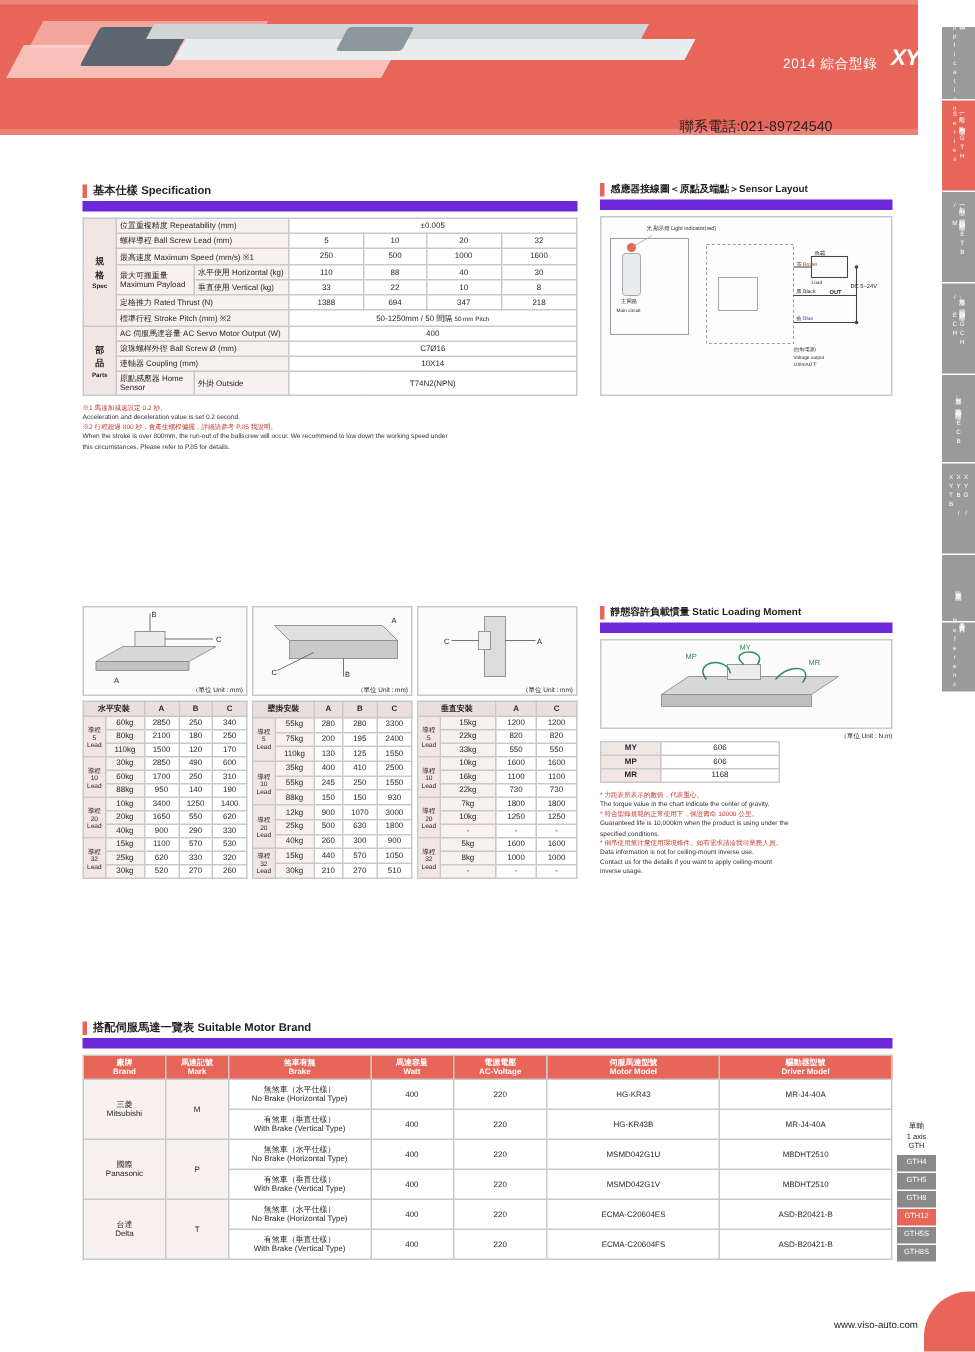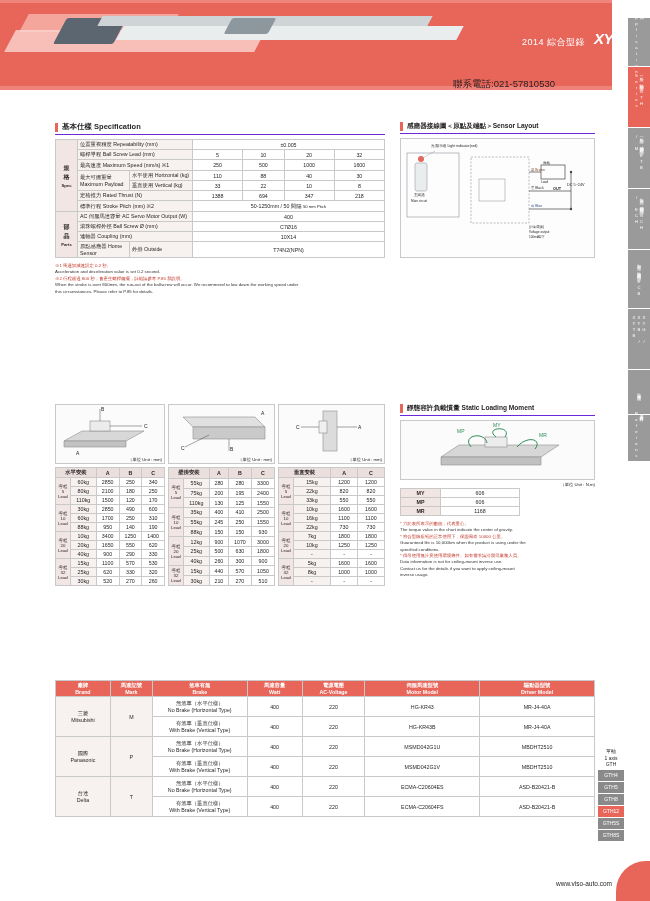--- a/index.html
+++ b/index.html
@@ -24,21 +24,21 @@
   .tab {
     width:22px; margin-bottom:1px; color:#ffffff; font-size:5px;
     display:flex; align-items:center; justify-content:center;
     writing-mode:vertical-rl; text-orientation:upright;
     letter-spacing:1px; padding:6px 0;
   }
   
   .sec-head { display:flex; align-items:center; gap:4px; }
   .sec-bar { width:3px; height:9px; background:#e8655a; }
   .sec-title { font-size:7.5px; font-weight:bold; color:#231f20; }
-  .sec-wrap { border-bottom:1px solid #6d28d9; padding-bottom:2px; margin-bottom:4px; }
+  .sec-wrap { border-bottom:7px solid #6d28d9; padding-bottom:2px; margin-bottom:4px; }
 
   table { border-collapse:collapse; }
   td, th { border:1px solid #c9c9c9; padding:1px 2px; font-size:5.3px; text-align:center; vertical-align:middle; color:#231f20;}
   .lbl { background:#f2e6e4; }
   .lbl2 { background:#f7f1ef; }
   .hdrow td { background:#eadfdd; font-weight:bold; }
   .pinkhdr td { background:#e8655a; color:#ffffff; font-weight:bold; }
   .tiny { font-size:4.2px; }
   .note { font-size:4.4px; color:#333; line-height:1.45; }
   .unit { font-size:4.3px; text-align:right; }
@@ -63,21 +63,21 @@
 
   <div class="rail" style="left:24px;top:14px;width:150px;height:18px;background:#f6b2a9;transform:skewX(-28deg);opacity:.85;"></div>
   <div class="rail" style="left:10px;top:30px;width:250px;height:22px;background:#fbd6d0;transform:skewX(-28deg);opacity:.8;"></div>
   <div class="rail" style="left:60px;top:18px;width:60px;height:26px;background:#5b6670;transform:skewX(-28deg);border-radius:2px;"></div>
   <div class="rail" style="left:100px;top:16px;width:330px;height:10px;background:#cfd4d6;transform:skewX(-28deg);"></div>
   <div class="rail" style="left:120px;top:26px;width:340px;height:14px;background:#e9edee;transform:skewX(-28deg);"></div>
   <div class="rail" style="left:228px;top:18px;width:44px;height:16px;background:#8d979e;transform:skewX(-28deg);border-radius:2px;"></div>
   <div class="rail" style="left:0;top:52px;width:612px;height:34px;background:#e8655a;"></div>
   <div class="year">2014  綜合型錄</div>
   <div class="toyo">XYTB</div>
-  <div class="phone">聯系電話:021-57810530</div>
+  <div class="phone">聯系電話:021-89724540</div>
 </div>
 
 <div class="tabs">
   <div class="tab" style="height:48px;background:#9a9a9a;">
       <span style="font-size:4.2px;writing-mode:vertical-rl;">應用範例
 Application</span>
     </div>
   <div class="tab" style="height:60px;background:#e8655a;">
       <span style="font-size:4.2px;writing-mode:vertical-rl;">一般、防塵型
 GTH Series</span>
@@ -555,20 +555,24 @@
     <div>Guaranteed life is 10,000km when the product is using under the</div>
     <div>specified conditions.</div>
     <div class="redtxt">* 倒吊使用無注意使用環境條件。如有需求請洽我司業務人員。</div>
     <div>Data information is not for ceiling-mount inverse use.</div>
     <div>Contact us for the details if you want to apply ceiling-mount</div>
     <div>inverse usage.</div>
   </div>
 </div>
 
 <div style="position:absolute;left:55px;top:680px;width:540px;">
+  <div class="sec-wrap sec-head">
+    <div class="sec-bar"></div>
+    <div class="sec-title">搭配伺服馬達一覽表 Suitable Motor Brand</div>
+  </div>
   <table style="width:540px;">
     <tbody>
         <tr class="pinkhdr">
       <td style="width:55px;white-space:pre-line;">廠牌
 Brand</td>
       <td style="width:42px;white-space:pre-line;">馬達記號
 Mark</td>
       <td style="width:95px;white-space:pre-line;">煞車有無
 Brake</td>
       <td style="width:55px;white-space:pre-line;">馬達容量

